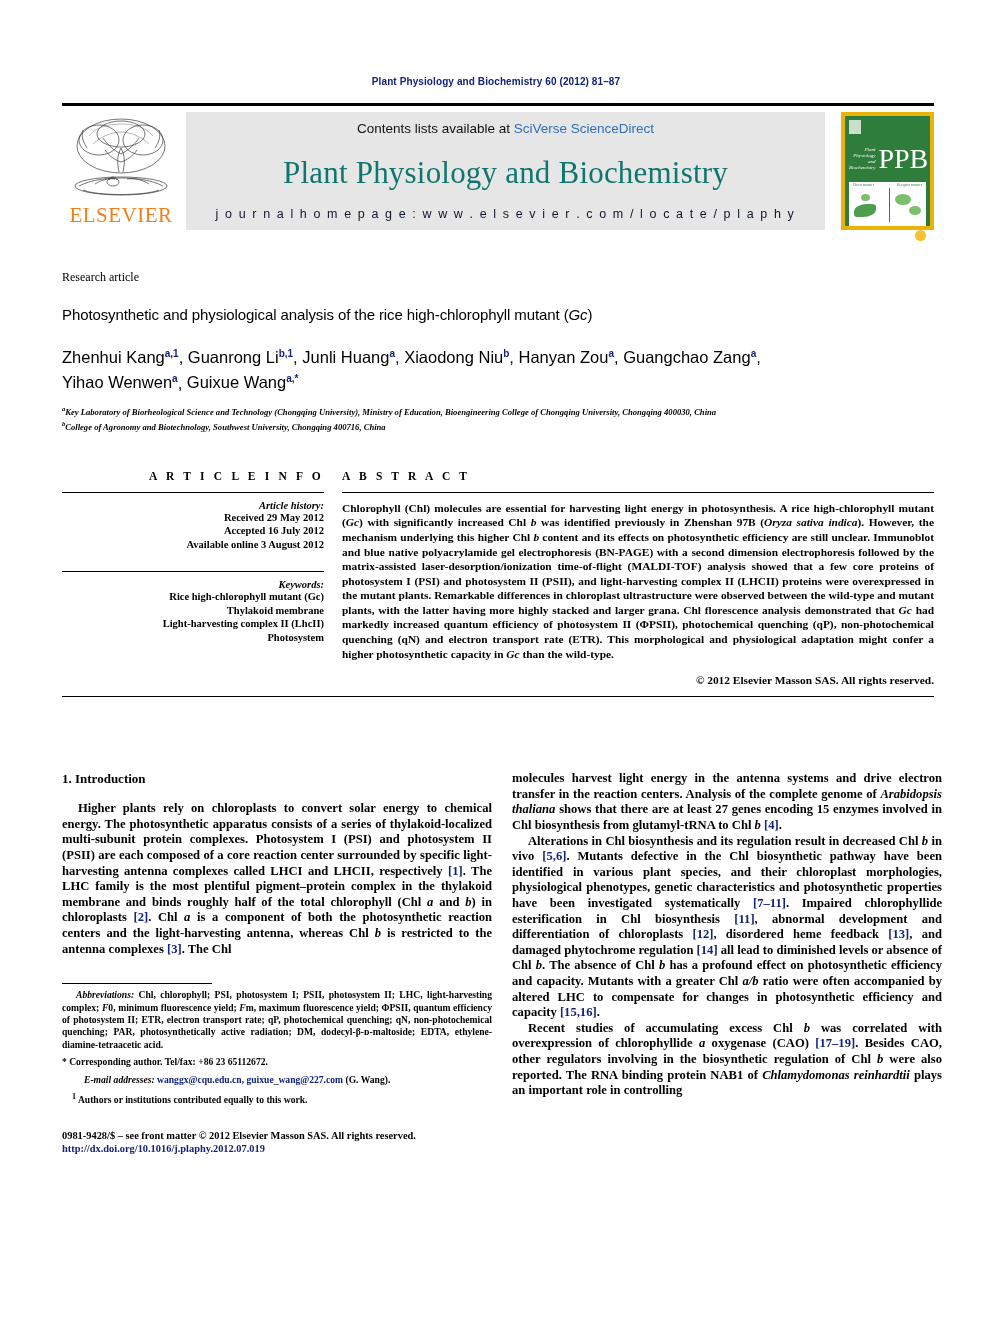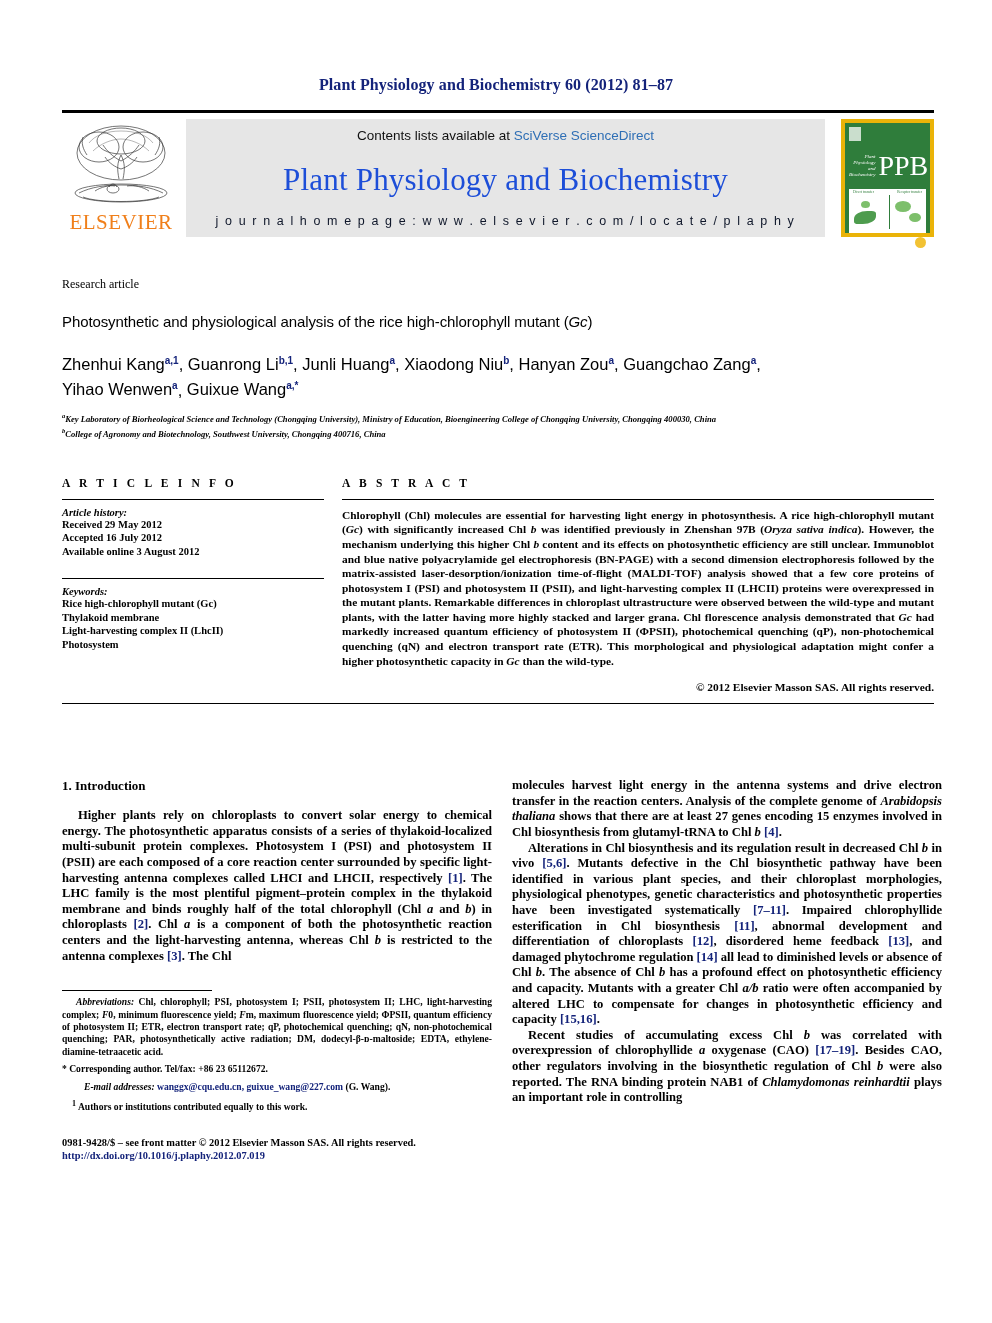--- a/index.html
+++ b/index.html
@@ -8,23 +8,23 @@
     background:#ffffff;
     font-family:"Liberation Serif", serif;
     color:#000;
     -webkit-font-smoothing:none;
   }
   .page{position:relative;width:992px;height:1323px;box-sizing:border-box;}
 
   
   .runninghead{
     text-align:center;
-    font-family:Liberation Serif, serif;
+    font-family:Liberation Sans, sans-serif;
     font-weight:bold;
-    font-size:16px;
+    font-size:10px;
     color:#14237a;
     padding-top:76px;
     letter-spacing:.1px;
   }
 
   
   .masthead{
     position:relative;
     margin:16px 58px 0 62px;
     border-top:3px solid #000;
@@ -51,21 +51,21 @@
     background:#e6e6e6;
     display:flex;flex-direction:column;align-items:center;justify-content:space-between;
     padding:9px 0 9px 0;
     margin-left:6px;
   }
   .contents-line{font-family:"Liberation Sans",sans-serif;font-size:13.5px;color:#111;}
   .contents-line a{color:#2f6fb5;text-decoration:none;}
   .journal-title{
     font-family:"Liberation Serif",serif;
     font-size:31px;
-    color:#1d4ed8;
+    color:#0f766e;
     letter-spacing:.2px;
     margin-top:2px;
   }
   .homepage{
     font-family:"Liberation Sans",sans-serif;
     font-size:12.5px;color:#0f172a;letter-spacing:1.6px;
   }
   .ppb-cover{
     width:93px;flex:0 0 93px;margin-left:16px;
     border:4px solid #eab308;
@@ -120,21 +120,21 @@
     font-family:"Liberation Serif",serif;
     font-style:italic;font-weight:bold;
     font-size:8.6px;line-height:11.5px;
     margin-top:10px;
   }
   .affil sup{font-size:6.5px;vertical-align:super;}
   .affil div{white-space:nowrap;}
 
   
   .infoblock{display:flex;margin-top:36px;}
-  .col-info{width:262px;flex:0 0 262px;}
+  .col-info{width:262px;flex:0 0 262px;text-align:right;}
   .col-abs{flex:1 1 auto;margin-left:18px;}
   .sechead{
     font-family:"Liberation Serif",serif;font-weight:bold;
     font-size:11.5px;letter-spacing:3.2px;
   }
   .rule{border-top:1.6px solid #000;margin-top:10px;}
   .rule-thin{border-top:1px solid #000;margin-top:12px;}
   .info-sub{
     font-family:"Liberation Serif",serif;font-style:italic;font-weight:bold;
     font-size:10.5px;margin-top:7px;

